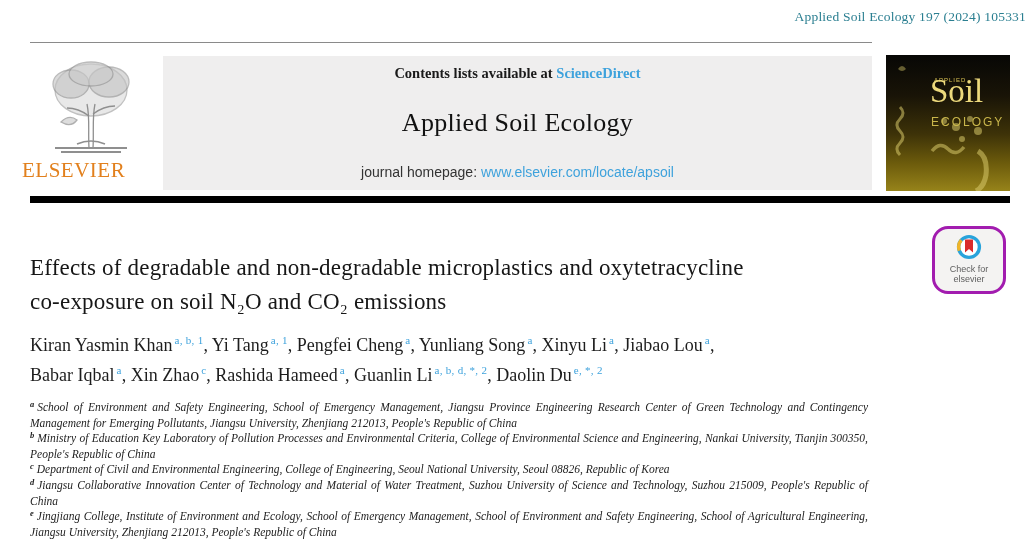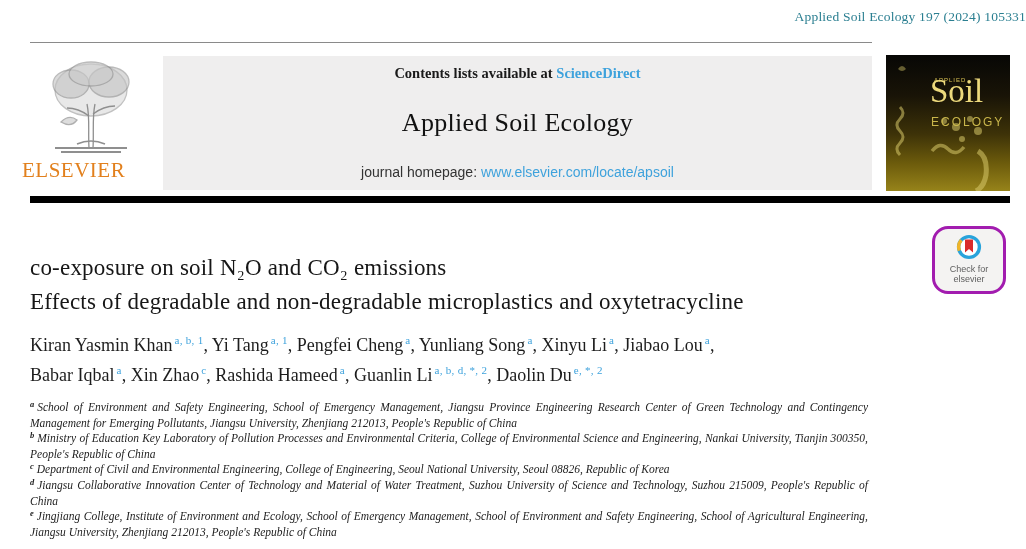--- a/index.html
+++ b/index.html
@@ -107,22 +107,22 @@
       </g>
     </svg>
     <div class="cover-applied">APPLIED</div>
     <div class="cover-soil">Soil</div>
     <div class="cover-ecology">ECOLOGY</div>
   </div>
 
   <div class="thick-bar"></div>
 
   <div class="article-title">
+    <div>Effects of degradable and non-degradable microplastics and oxytetracycline</div>
     <div>co-exposure on soil N₂O and CO₂ emissions</div>
-    <div>Effects of degradable and non-degradable microplastics and oxytetracycline</div>
   </div>
 
   <div class="check-badge">
     <svg width="26" height="26" viewBox="0 0 26 26">
       <circle cx="13" cy="13" r="10.4" fill="#ffffff" stroke="#29a3db" stroke-width="3.4"></circle>
       <path d="M3.4,16.6 A10.4,10.4 0 0,1 5.2,6.2" fill="none" stroke="#f0b429" stroke-width="3.4"></path>
       <path d="M9,5.5 h8 v13 l-4,-3.6 l-4,3.6 z" fill="#d92b2b"></path>
     </svg>
     <div class="badge-text">
       <div>Check for</div>

